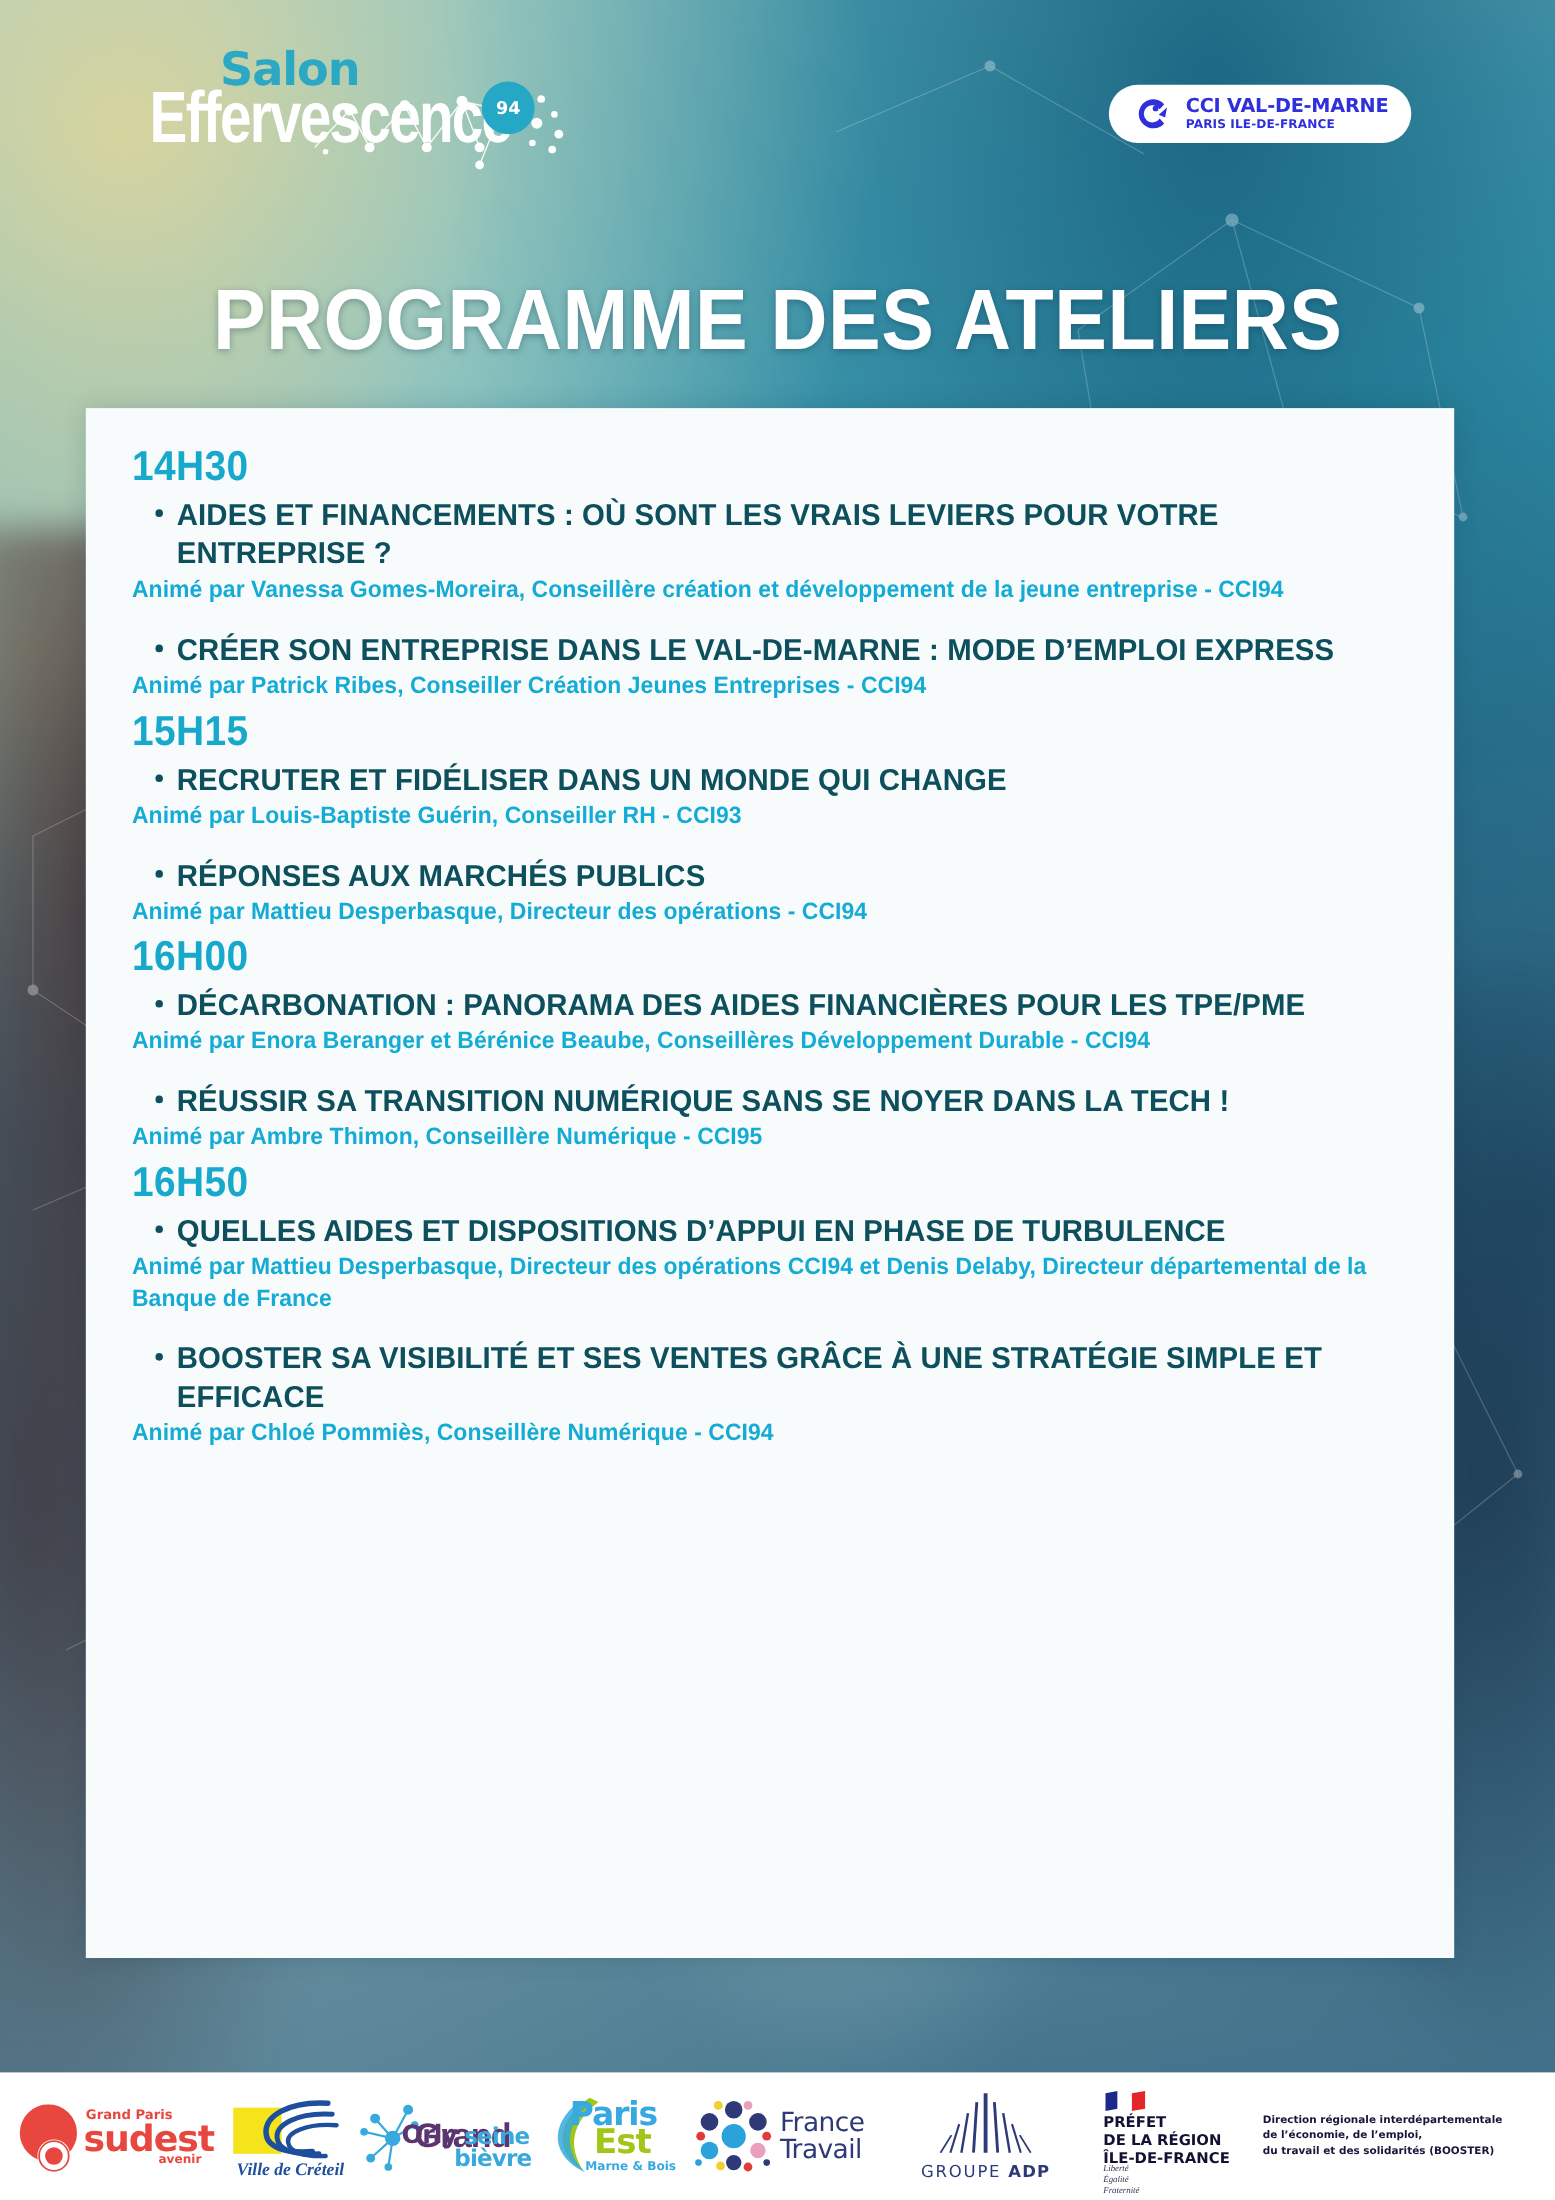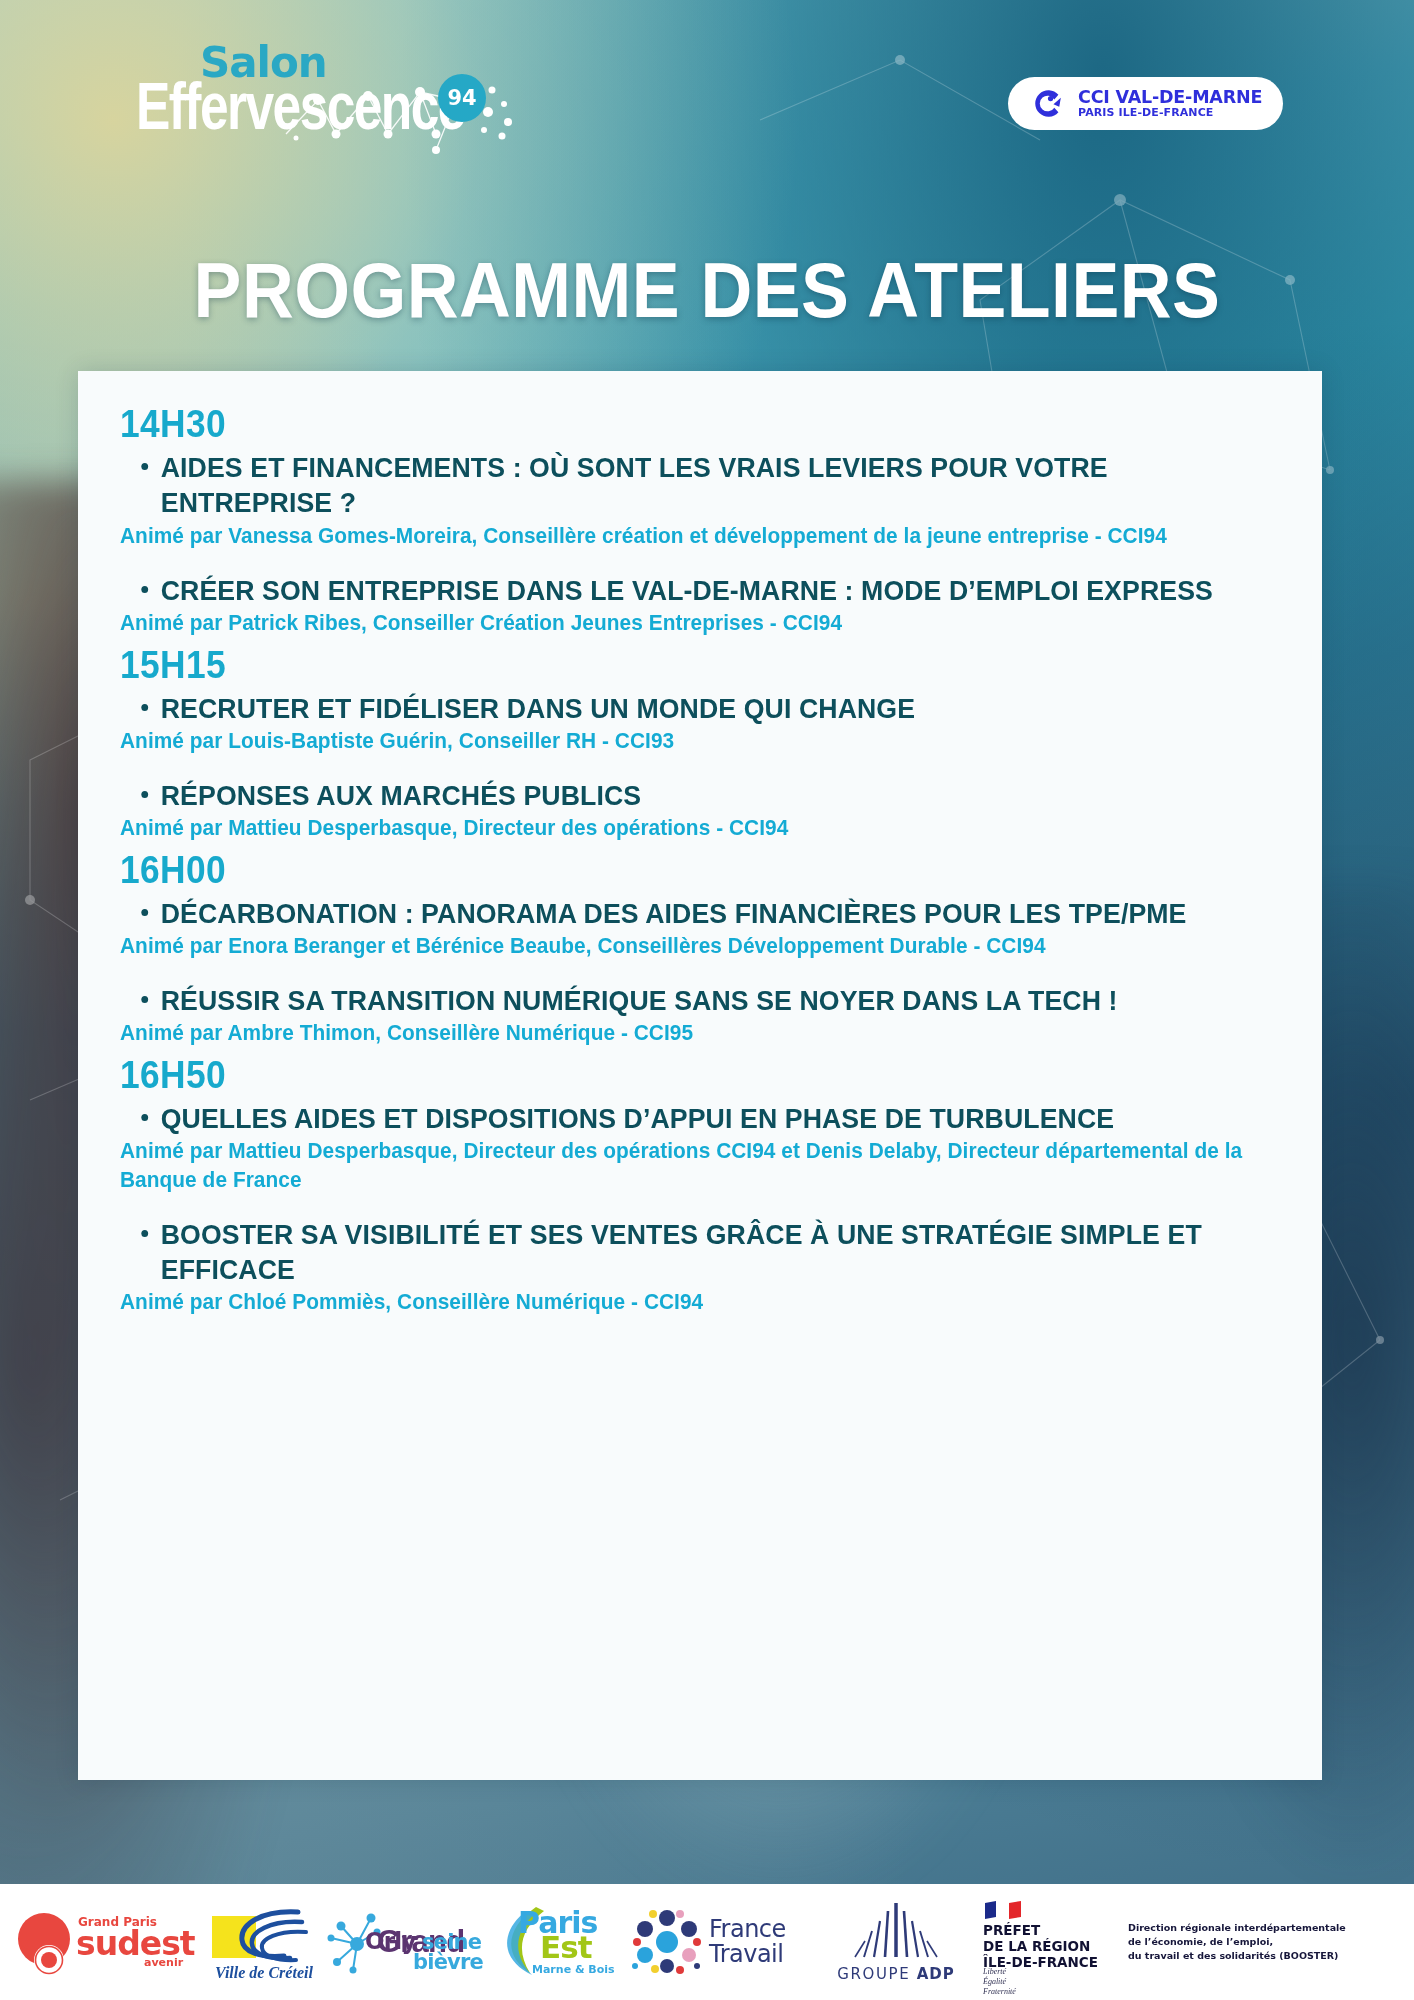--- a/index.html
+++ b/index.html
@@ -78,21 +78,21 @@
     transform: scaleX(0.78);
     transform-origin: left top;
     white-space: nowrap;
   }
   .badge-94 {
     position: absolute; left: 302px; top: 36px;
     width: 48px; height: 48px; border-radius: 50%;
     background: #25a8c6;
     color: #ffffff;
     font-family: "DejaVu Sans", sans-serif;
-    font-weight: 700; font-size: 21px;
+    font-weight: 700; font-size: 16px;
     display: flex; align-items: center; justify-content: center;
   }
 
   .cci-badge {
     position: absolute; right: 131px; top: 77px;
     width: 275px; height: 53px;
     background: #ffffff;
     border-radius: 27px;
     display: flex; align-items: center;
     padding-left: 24px; gap: 13px;
@@ -195,21 +195,21 @@
     gap: 0;
   }
   .flogo { display: flex; align-items: center; justify-content: center; }
 
   .f-sudest { width: 186px; }
   .f-creteil { width: 128px; }
   .f-orly { width: 166px; }
   .f-parisest { width: 136px; }
   .f-francetravail { width: 186px; }
   .f-adp { width: 160px; }
-  .f-prefet { width: 150px; }
+  .f-prefet { width: 150px; margin-left: 20px; }
   .f-drieets { width: 250px; }
 
   .sudest-wrap { position: relative; width: 182px; height: 66px; }
   .sudest-txt-small {
     position: absolute; left: 62px; top: 6px;
     font-family: "DejaVu Sans", sans-serif; font-weight: 700;
     font-size: 12px; color: #e8473f;
   }
   .sudest-txt-big {
     position: absolute; left: 60px; top: 15px;

